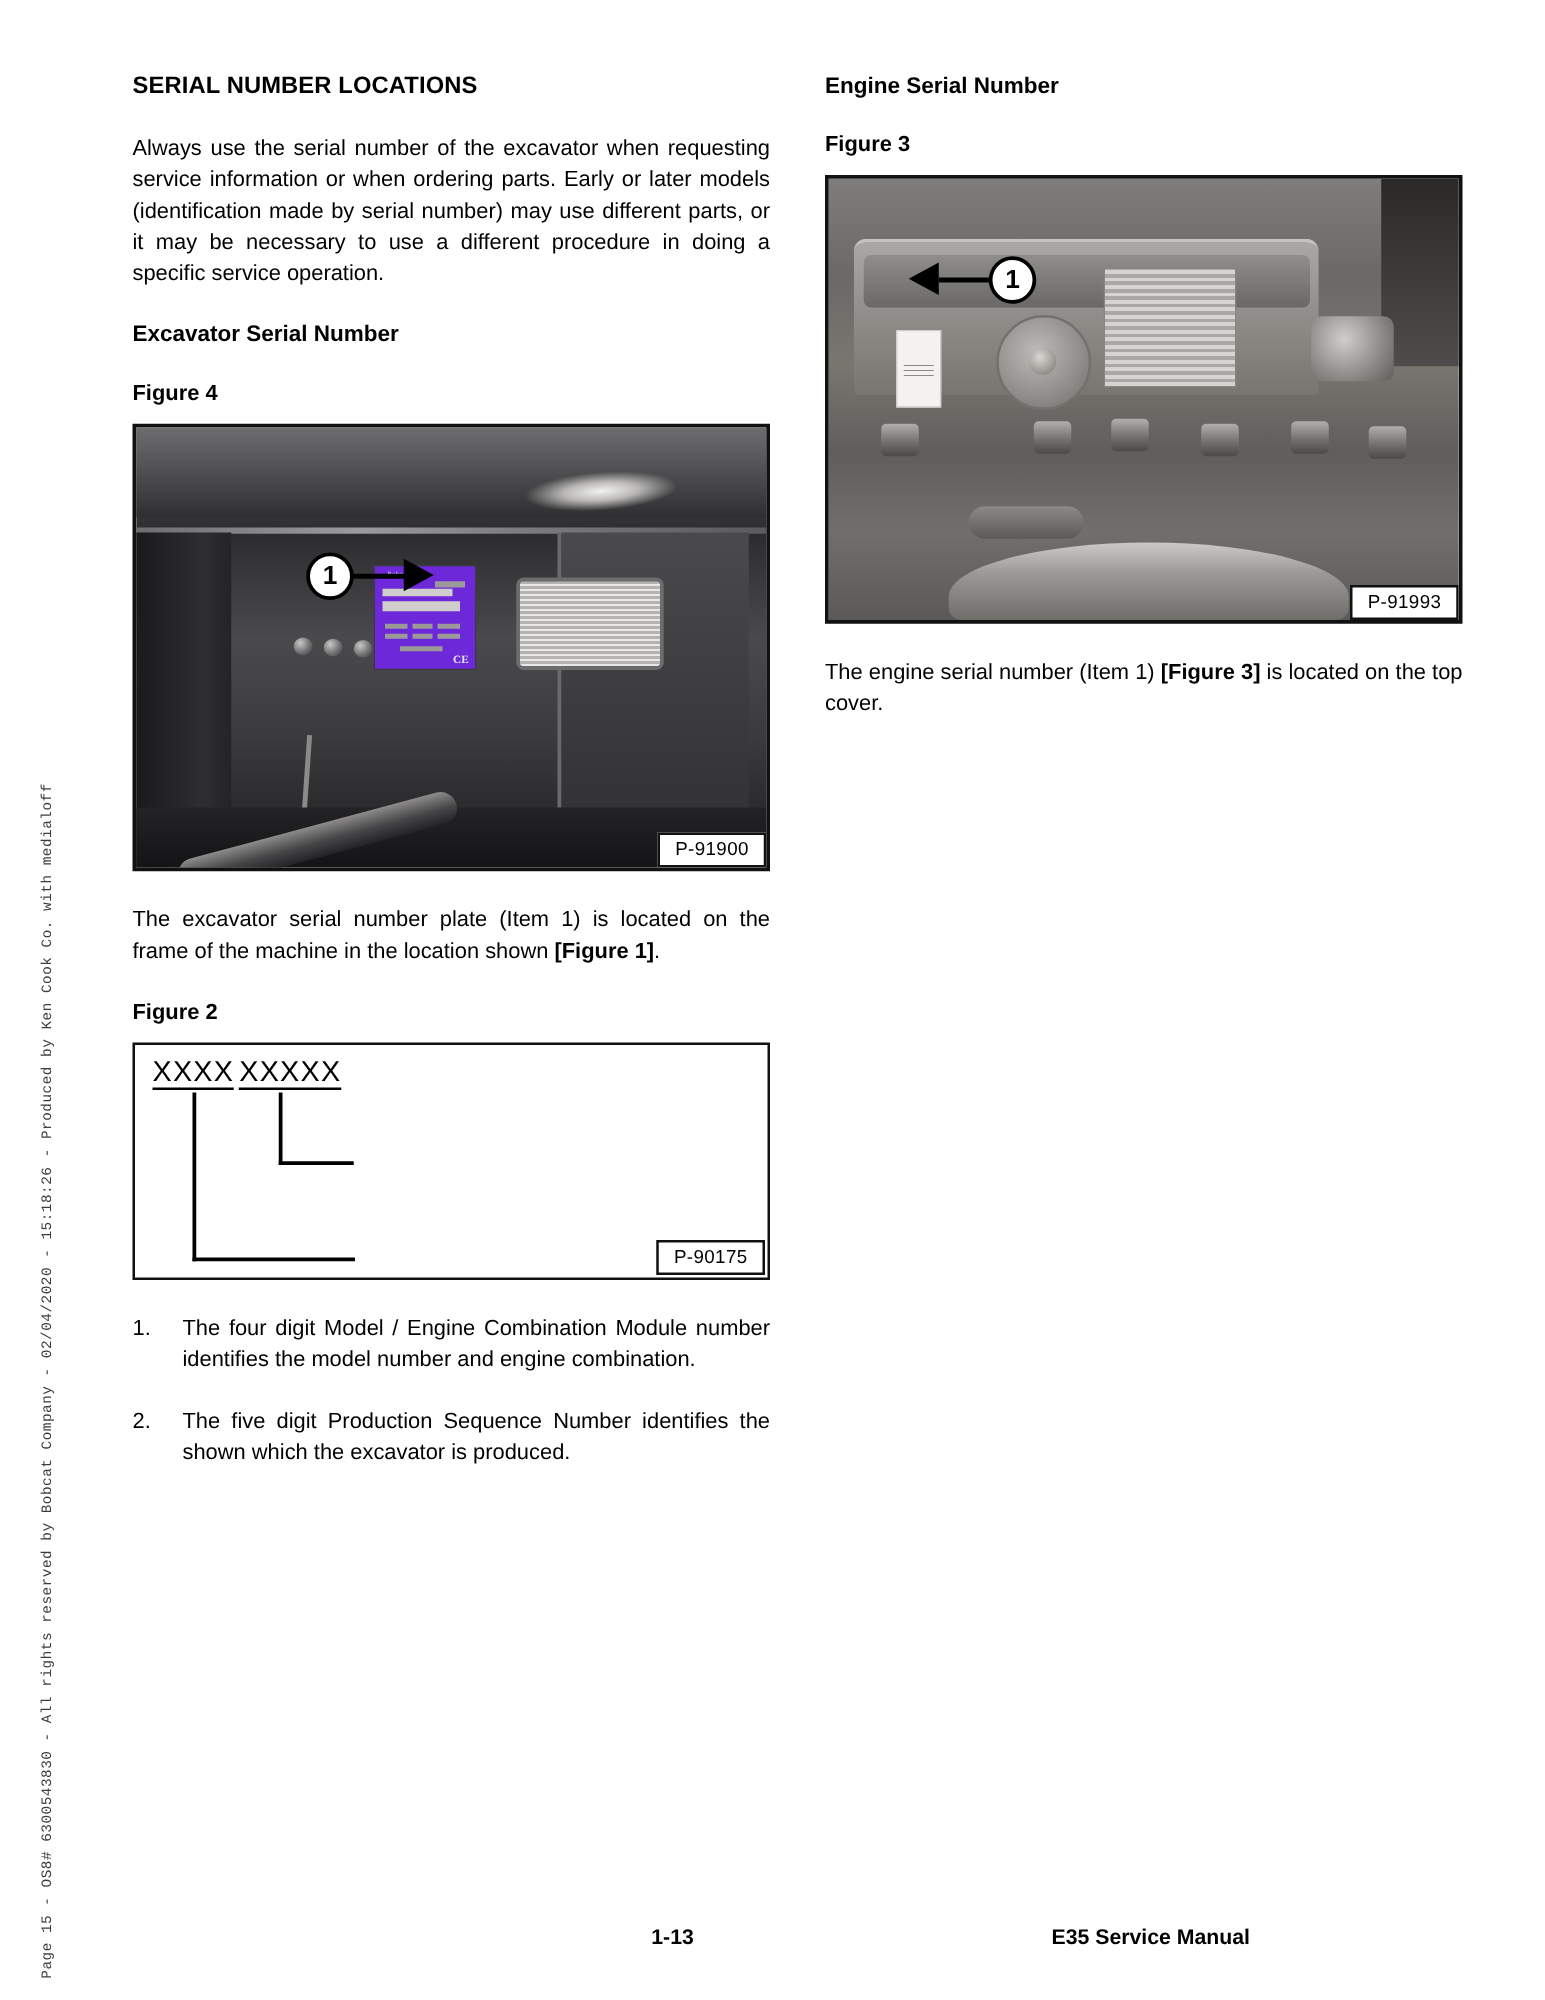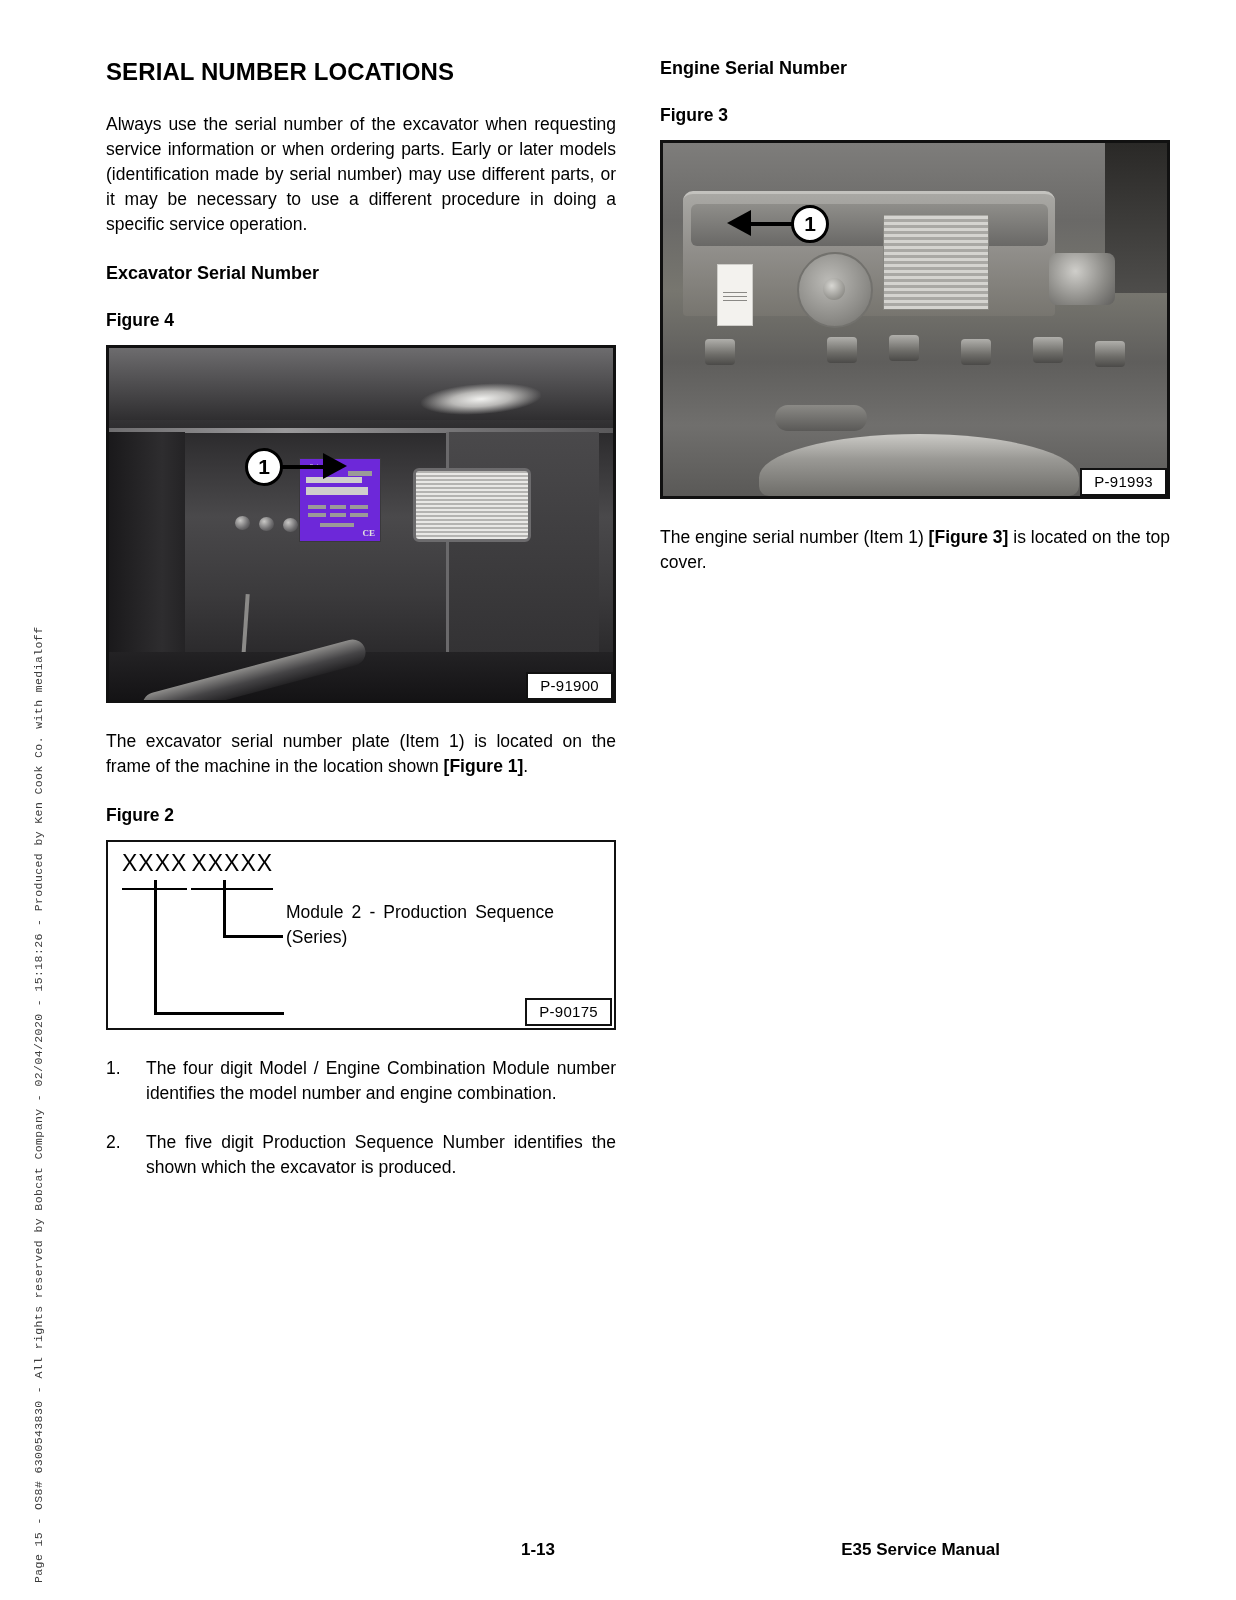--- a/index.html
+++ b/index.html
@@ -43,21 +43,21 @@
   }
   .col {
     position: absolute;
     top: 58px;
     width: 510px;
   }
   .col-left  { left: 106px; }
   .col-right { left: 660px; }
 
   h1.section-title {
-    font-size: 24px;
+    font-size: 19px;
     font-weight: bold;
     margin: 0 0 26px 0;
     letter-spacing: 0.1px;
   }
   h2.sub-title {
     font-size: 18px;
     font-weight: bold;
     margin: 0 0 26px 0;
   }
   h3.fig-title {
@@ -322,21 +322,21 @@
   .f2-code-string {
     position: absolute;
     left: 14px;
     top: 8px;
     font-size: 23px;
     letter-spacing: 1px;
     white-space: nowrap;
   }
   .f2-code-string span {
     border-bottom: 2px solid #000;
-    padding-bottom: 12px;
+    padding-bottom: 0;
   }
   .f2-code-string span + span { margin-left: 4px; }
   .f2-seg {
     position: absolute;
     background: #000;
   }
   .f2-text {
     position: absolute;
     font-size: 17.5px;
     line-height: 25px;
@@ -444,21 +444,20 @@
       <div class="f2-code-string">
         <span>XXXX</span><span>XXXXX</span>
       </div>
 
       <div class="f2-seg" style="left:115px; top:38px; width:3px; height:58px;"></div>
       <div class="f2-seg" style="left:115px; top:93px; width:60px; height:3px;"></div>
 
       <div class="f2-seg" style="left:46px; top:38px; width:3px; height:135px;"></div>
       <div class="f2-seg" style="left:46px; top:170px; width:130px; height:3px;"></div>
 
-      <div class="f2-text" style="left:178px; top:58px;">Module 2 - Production Sequence (Series)</div>
 
 
       <div class="f2-code">P-90175</div>
     </div>
 
 
     <ol class="numlist">
       <li>
         <span class="num">1.</span>
         <span>The four digit Model / Engine Combination Module number identifies the model number and engine combination.</span>

